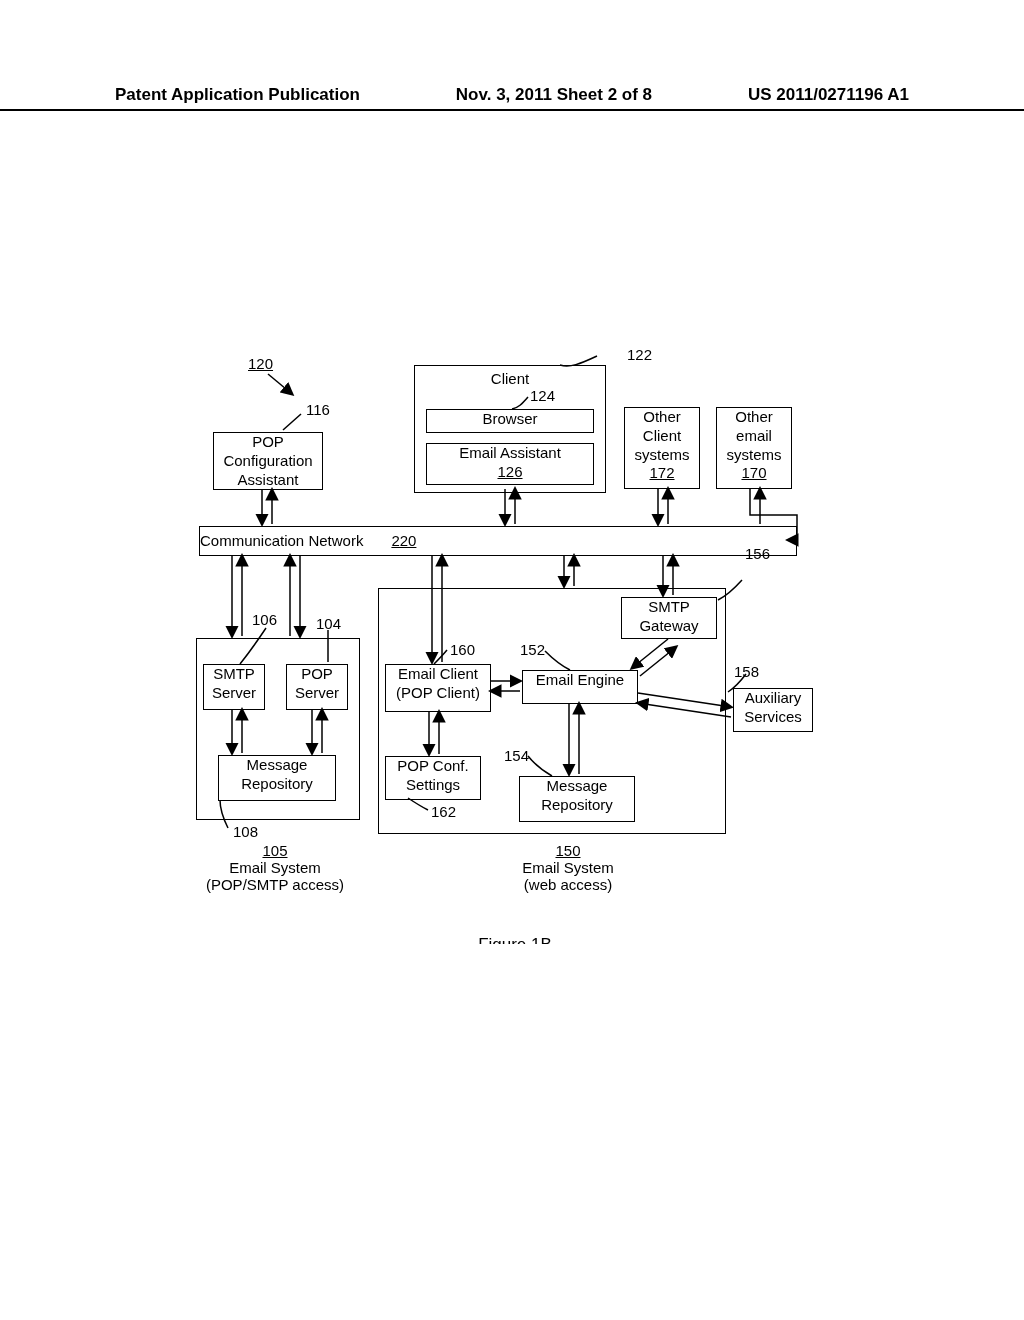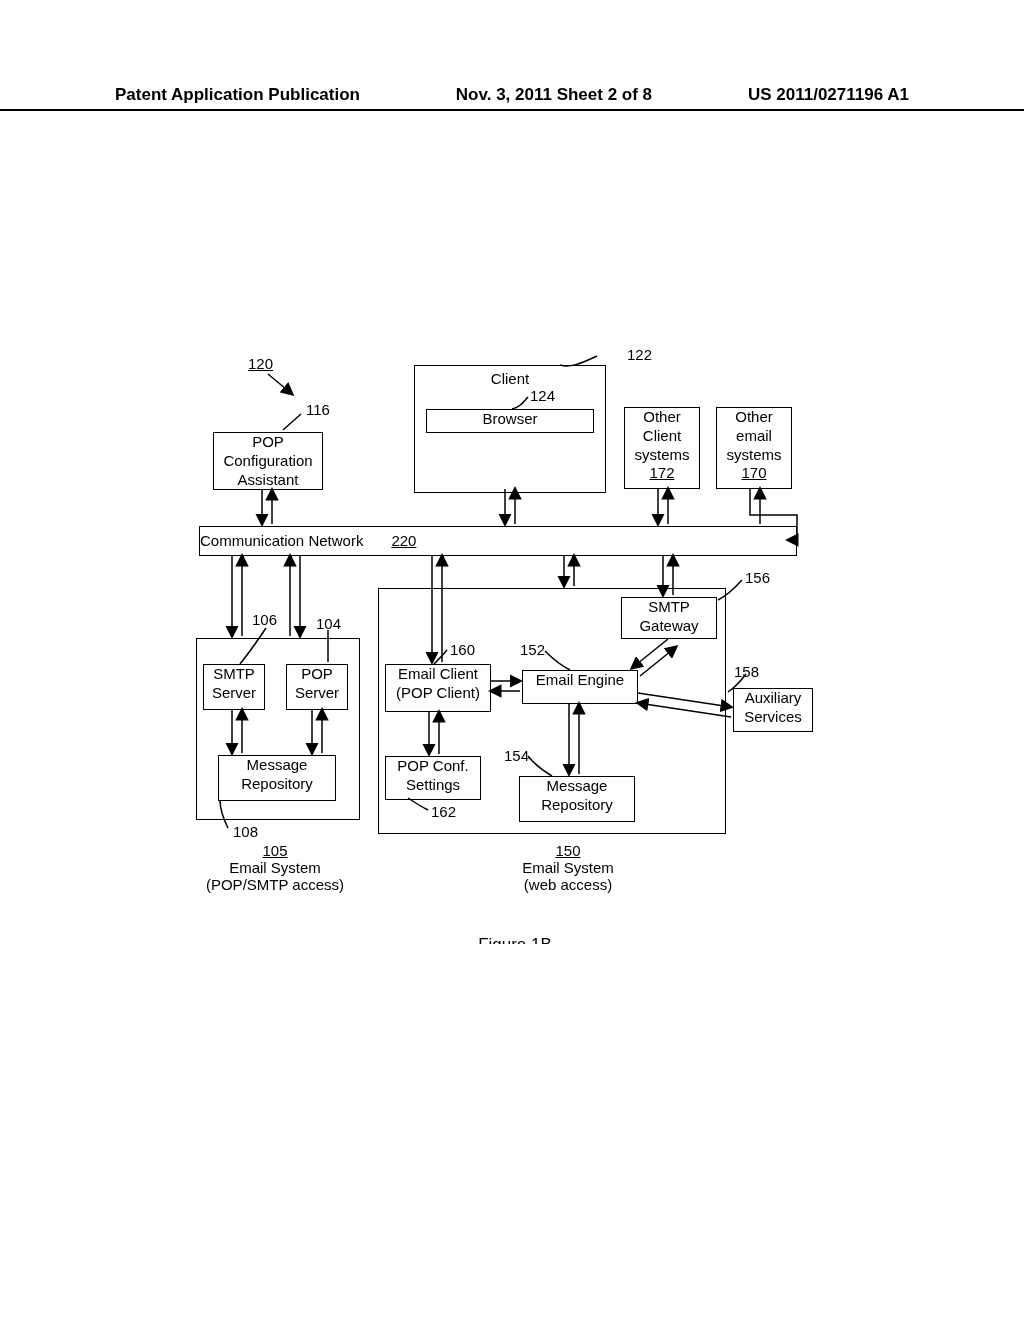--- a/index.html
+++ b/index.html
@@ -89,20 +89,24 @@
   </div>
 
   <div class="box" style="left:414px; top:365px; width:190px; height:122px; justify-content:flex-start; padding-top:4px;">
     <span>Client</span>
   </div>
 
   <div class="box-inner" style="left:426px; top:409px; width:166px; height:22px;">
     <span>Browser</span>
   </div>
 
+  <div class="box-inner" style="left:426px; top:443px; width:166px; height:40px;">
+    <span>Email Assistant</span>
+    <span class="underline">126</span>
+  </div>
 
   <div class="box" style="left:213px; top:432px; width:108px; height:56px;">
     <span style="white-space:pre-line;">POP
 Configuration
 Assistant</span>
   </div>
 
   <div class="box" style="left:624px; top:407px; width:74px; height:80px;">
     <span style="white-space:pre-line;">Other
 Client
@@ -173,21 +177,21 @@
   <div class="anno underline" style="left:248px; top:355px;">120</div>
   <div class="anno" style="left:306px; top:401px;">116</div>
   <div class="anno" style="left:600px; top:346px;margin-left:27px;">122</div>
   <div class="anno" style="left:530px; top:387px;">124</div>
   <div class="anno" style="left:252px; top:611px;">106</div>
   <div class="anno" style="left:316px; top:615px;">104</div>
   <div class="anno" style="left:233px; top:823px;">108</div>
   <div class="anno" style="left:450px; top:641px;">160</div>
   <div class="anno" style="left:520px; top:641px;">152</div>
   <div class="anno" style="left:504px; top:747px;">154</div>
-  <div class="anno" style="left:745px; top:569px;">156</div>
+  <div class="anno" style="left:745px; top:545px;">156</div>
   <div class="anno" style="left:734px; top:663px;">158</div>
   <div class="anno" style="left:431px; top:803px;">162</div>
 
   <div class="sys-label" style="left:185px; top:842px;">
     <span class="underline">105</span><br>
     <span style="white-space:pre-line;">Email System
 (POP/SMTP access)</span>
   </div>
   <div class="sys-label" style="left:478px; top:842px;">
     <span class="underline">150</span><br>

